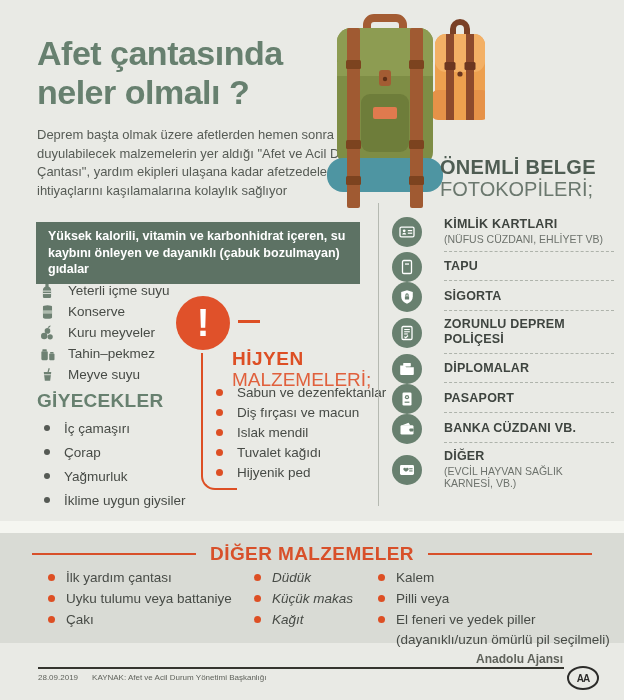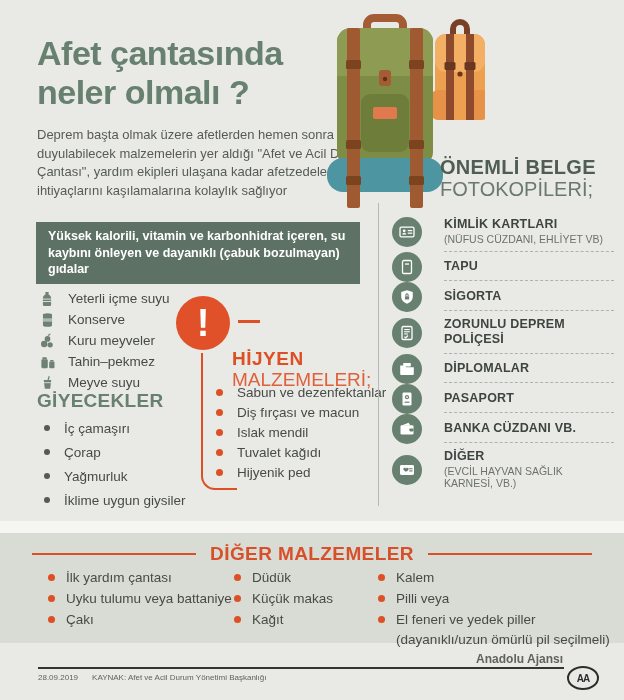--- a/index.html
+++ b/index.html
@@ -14,21 +14,21 @@
   .title { position:absolute; left:37px; top:34px; font-size:34px; line-height:39px;
            font-weight:bold; color:#67806f; letter-spacing:-0.5px; }
   .title span { display:block; }
   .intro { position:absolute; left:37px; top:126px; width:342px; font-size:13px;
            line-height:18.5px; color:#565b55; }
   .backpacks { position:absolute; left:325px; top:10px; }
   
   .banner { position:absolute; left:36px; top:222px; width:324px; min-height:44px;
             background:#5d7264; color:#ffffff; font-size:12.5px; font-weight:bold;
             line-height:16.5px; padding:6px 12px; }
-  .food-list { position:absolute; left:37px; top:289px; display:flex; flex-direction:column; gap:2px; }
+  .food-list { position:absolute; left:37px; top:281px; display:flex; flex-direction:column; gap:2px; }
   .food-row { display:flex; align-items:center; gap:11px; height:19px; }
   .food-ic { width:20px; display:flex; justify-content:center; }
   .item-label { font-size:13.5px; color:#474b46; }
   
   .sec-heading { position:absolute; left:37px; top:390px; font-size:19px; font-weight:bold;
                  color:#67806f; letter-spacing:0.3px; }
   .clothing-list { position:absolute; left:44px; top:420px; display:flex; flex-direction:column; gap:8px; }
   .b-row { display:flex; align-items:center; gap:14px; height:16px; }
   .dot { width:6px; height:6px; border-radius:50%; background:#555a54; flex:0 0 6px; }
   .dot.orange { background:#dd4f24; width:7px; height:7px; flex-basis:7px; }
@@ -59,21 +59,21 @@
   .doc-sub { font-size:10.5px; color:#6d726c; line-height:12px; margin-top:1px; }
   
   .band-gap { position:absolute; left:0; top:521px; width:624px; height:12px; background:#f5f6f1; }
   .other-section { position:absolute; left:0; top:533px; width:624px; height:110px; background:#d9dbd5; }
   .other-header { position:absolute; left:0; right:0; top:10px; display:flex; align-items:center;
                   gap:14px; padding:0 32px; }
   .rule { flex:1; height:2px; background:#d8502a; }
   .other-title { font-size:19px; font-weight:bold; color:#d8502a; letter-spacing:0.4px; }
   .ocol { position:absolute; top:36px; display:flex; flex-direction:column; gap:5px; }
   .ocol .b-row { height:16px; gap:11px; }
-  .ocol-1 { left:48px; } .ocol-2 { left:234px; } .ocol-3 { left:378px; }
+  .ocol-1 { left:48px; } .ocol-2 { left:254px;font-style:italic; } .ocol-3 { left:378px; }
   .cont-line { font-size:13.5px; color:#474b46; margin-left:18px; line-height:16px; }
   
   .footer-line { position:absolute; left:38px; top:667px; width:526px; height:1.5px; background:#35352f; }
   .footer-left { position:absolute; left:38px; top:673px; display:flex; gap:14px;
                  font-size:8px; color:#60635c; }
   .agency-label { position:absolute; right:61px; top:652px; font-size:12px; color:#60635c;font-weight:bold; }
   .aa-logo { position:absolute; left:567px; top:666px; width:32px; height:24px; border-radius:50%;
              border:2px solid #2c2c2a; display:flex; align-items:center; justify-content:center;
              font-size:10px; font-weight:bold; color:#2c2c2a; letter-spacing:-1px; background:transparent; }
 </style>

